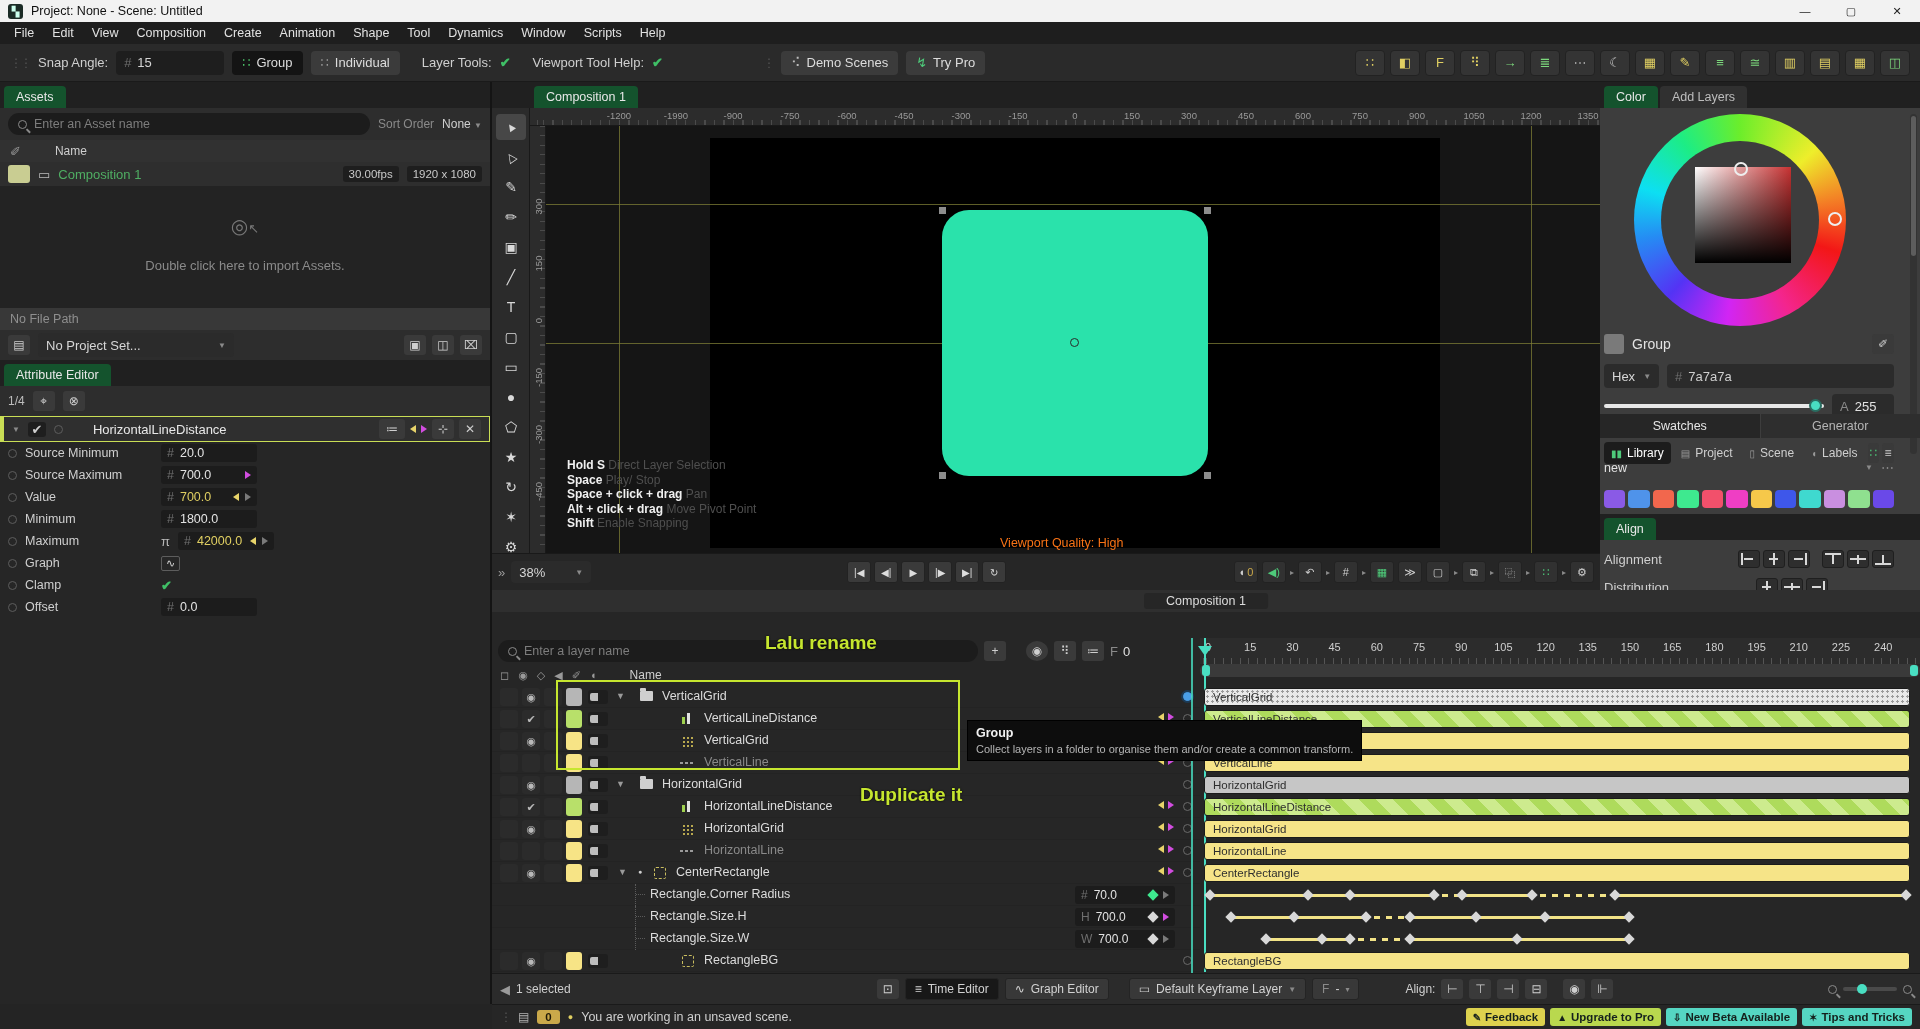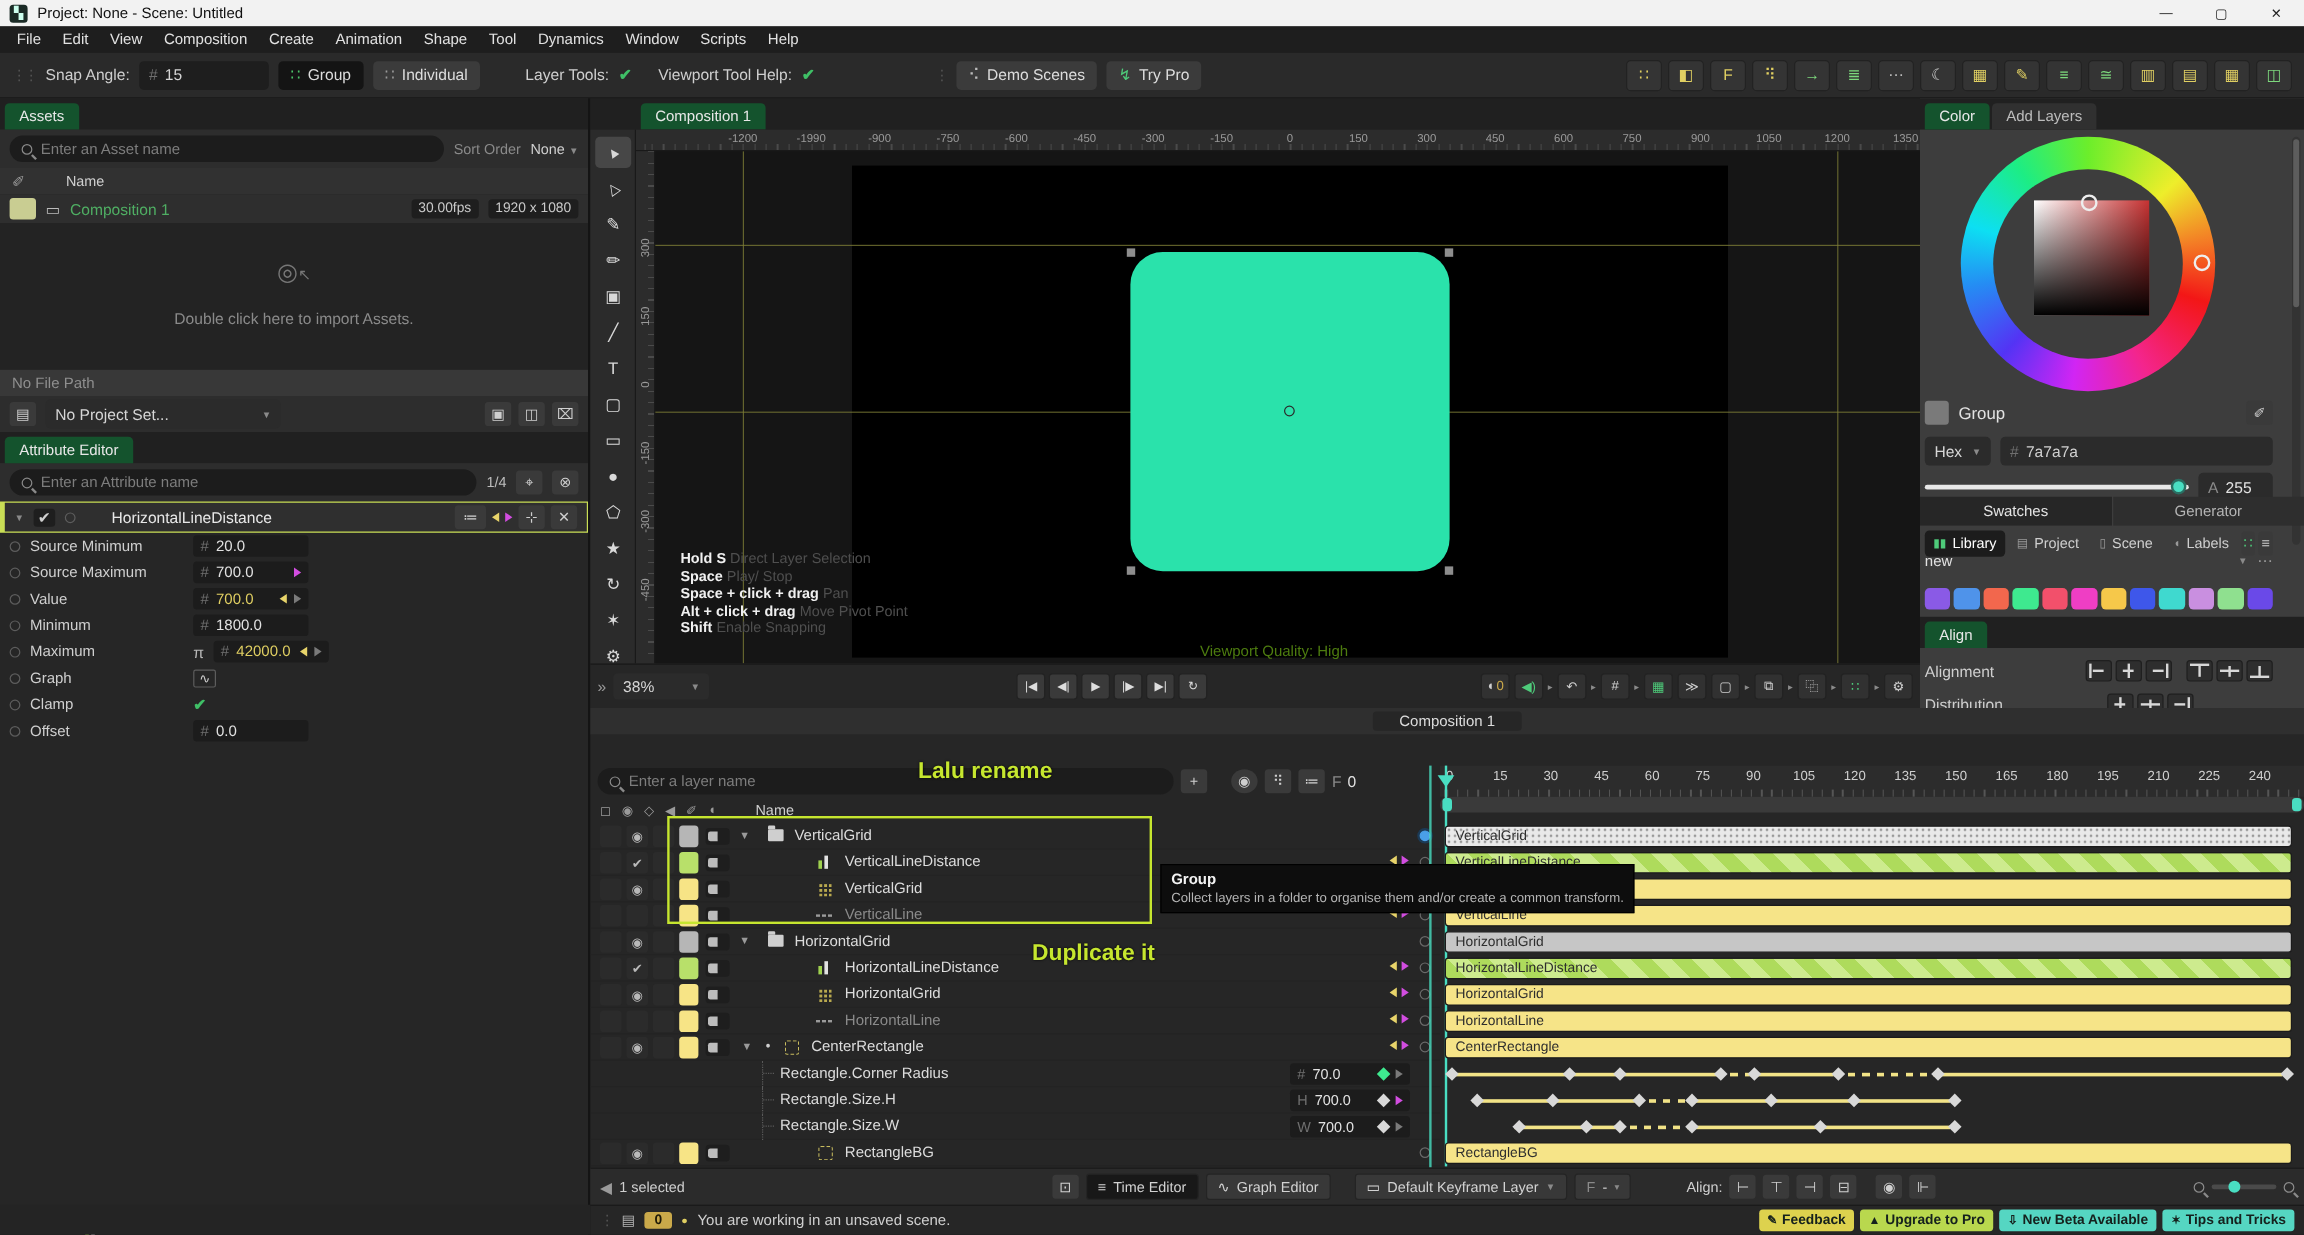--- a/index.html
+++ b/index.html
@@ -62,21 +62,21 @@
   #canvas{position:absolute;left:54px;top:44px;right:0;bottom:37px;background:#151515;overflow:hidden}
   #comp-rect{position:absolute;background:#000}
   .guide-v{position:absolute;top:0;bottom:0;width:1px;background:#7d7d35;opacity:.75}
   .guide-h{position:absolute;left:0;right:0;height:1px;background:#7d7d35;opacity:.75}
   #teal-square{position:absolute;border-radius:27px}
   .handle{position:absolute;width:7px;height:7px;background:#8d8d8d}
   #pivot{position:absolute;width:9px;height:9px;border:1.5px solid #2a2a2a;border-radius:50%;background:transparent}
   #hints{position:absolute;font-size:12px;line-height:14.5px;white-space:nowrap}
   #hints b{color:#f0f0f0;font-weight:bold}
   #hints span{color:#4f4f4f}
-  #vq{position:absolute;color:#4d7c0f;font-size:12.5px}
+  #vq{position:absolute;color:#f97316;font-size:12.5px}
   #vp-bottom{position:absolute;left:0;bottom:0;right:0;height:37px;background:#262626;border-top:1px solid #191919;display:flex;align-items:center;gap:6px;padding:0 6px}
   .pb-btn{width:24px;height:22px;background:#3a3a3a;border:1px solid #222;border-radius:3px;display:flex;align-items:center;justify-content:center;font-size:10px;color:#ddd}
   .small-ic{height:22px;min-width:24px;background:#313131;border:1px solid #222;border-radius:3px;display:flex;align-items:center;justify-content:center;font-size:11px;color:#cfcfcf;padding:0 3px;gap:2px}
   .green-ic{color:#4ecb7a}
   .caret{font-size:8px;color:#8a8a8a}
   
   #wheel{position:absolute;border-radius:50%;
     background:conic-gradient(hsl(100,85%,55%),hsl(60,85%,55%) 13%,hsl(25,90%,55%) 22%,hsl(0,90%,52%) 30%,hsl(330,90%,55%) 42%,hsl(290,90%,55%) 52%,hsl(250,90%,58%) 62%,hsl(210,90%,55%) 72%,hsl(185,90%,50%) 80%,hsl(150,85%,52%) 90%,hsl(100,85%,55%))}
   #wheel-hole{position:absolute;border-radius:50%;background:#3d3d3d}
   #sv-square{position:absolute;background:linear-gradient(to top,#000,rgba(0,0,0,0)),linear-gradient(to right,#fff,#c63232)}
@@ -186,21 +186,21 @@
       <span>15</span>
     </div>
   <div class="tb-btn pressed">
       <span style="color:#4cc46a">∷</span>
       <span>Group</span>
     </div>
   <div class="tb-btn">
       <span style="color:#9a9a9a">∷</span>
       <span>Individual</span>
     </div>
-  <span class="tb-label" style="margin-left:30px">Layer Tools:</span>
+  <span class="tb-label" style="margin-left:14px">Layer Tools:</span>
   <span class="check">✔</span>
   <span class="tb-label" style="margin-left:14px">Viewport Tool Help:</span>
   <span class="check">✔</span>
   <span class="grip" style="margin-left:92px">⋮</span>
   <div class="tb-btn">
       <span style="color:#bbb">⠪</span>
       <span>Demo Scenes</span>
     </div>
   <div class="tb-btn">
       <span style="color:#4ecb7a">↯</span>
@@ -265,24 +265,20 @@
     <div style="margin-left:auto;display:flex;gap:6px">
       <div class="sq-btn">▣</div>
       <div class="sq-btn">◫</div>
       <div class="sq-btn">⌧</div>
     </div>
   </div>
   <div class="tabstrip">
       <div class="tab active">Attribute Editor</div>
     </div>
   <div class="srow" style="background:#2d2d2d">
-    <div class="pill">
-        <i class="mag"></i>
-        <span>Enter an Attribute name</span>
-      </div>
     <span style="color:#bdbdbd;font-size:12px">1/4</span>
     <div class="sq-btn">⌖</div>
     <div class="sq-btn">⊗</div>
   </div>
   <div style="height:26px;background:#2f2f2f;border:1px solid #c9de55;border-left:4px solid #c9de55;display:flex;align-items:center;gap:8px;padding:0 8px">
     <span class="caret">▼</span>
     <span style="background:#1e1e1e;border-radius:3px;width:18px;text-align:center;color:#cfcfcf">✔</span>
     <span class="attr-circ"></span>
     <span class="ic-chart" style="position:static;display:inline-block">
         <i style="position:absolute;margin-top:4px;width:3px;height:7px;background:#9fd14f;display:inline-block"></i>

